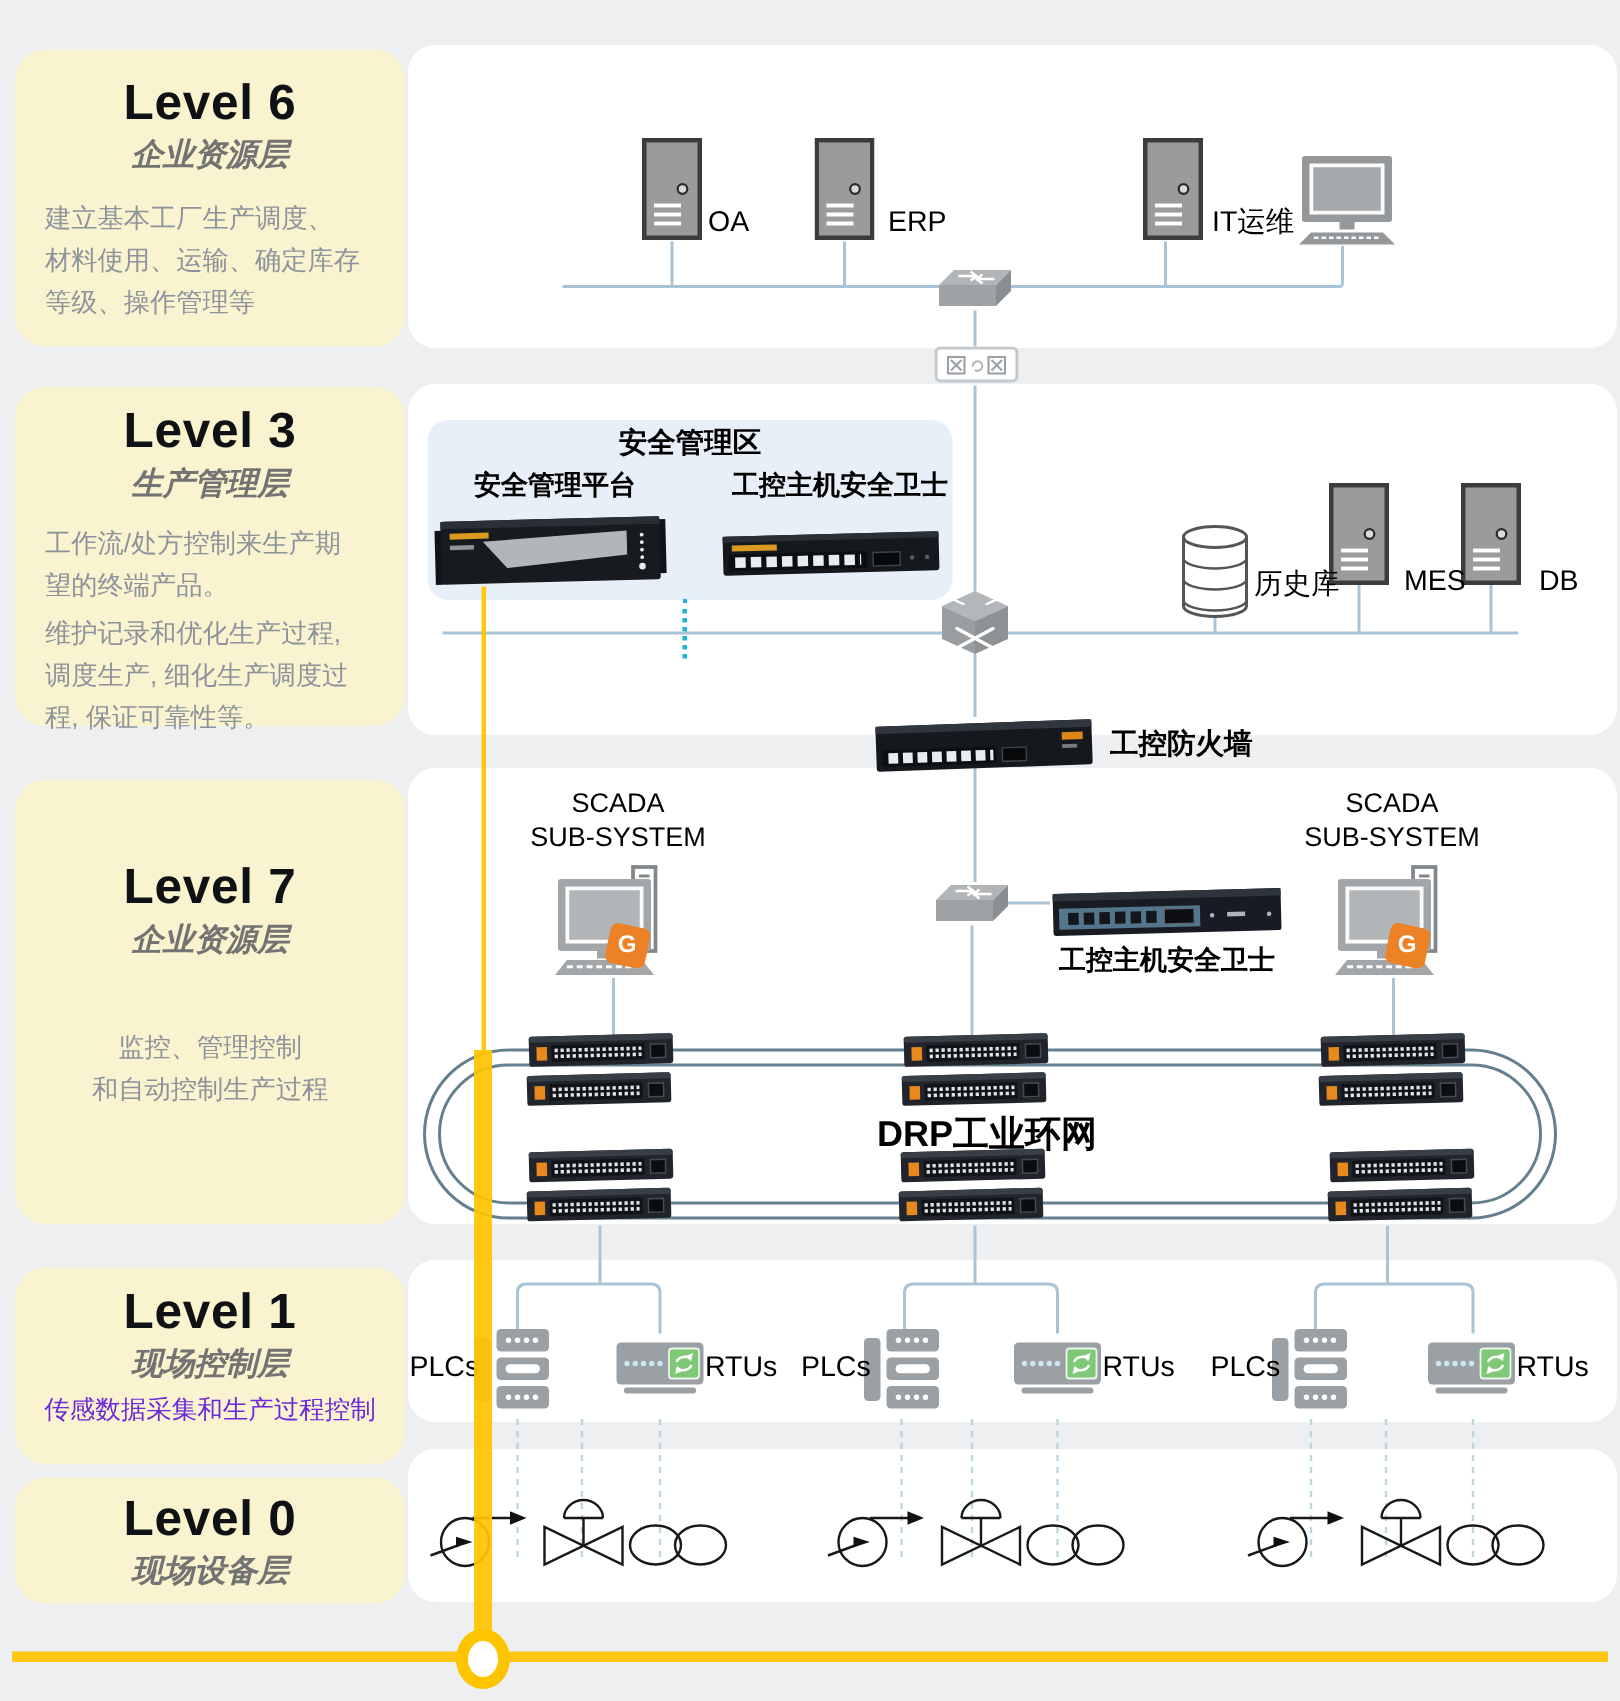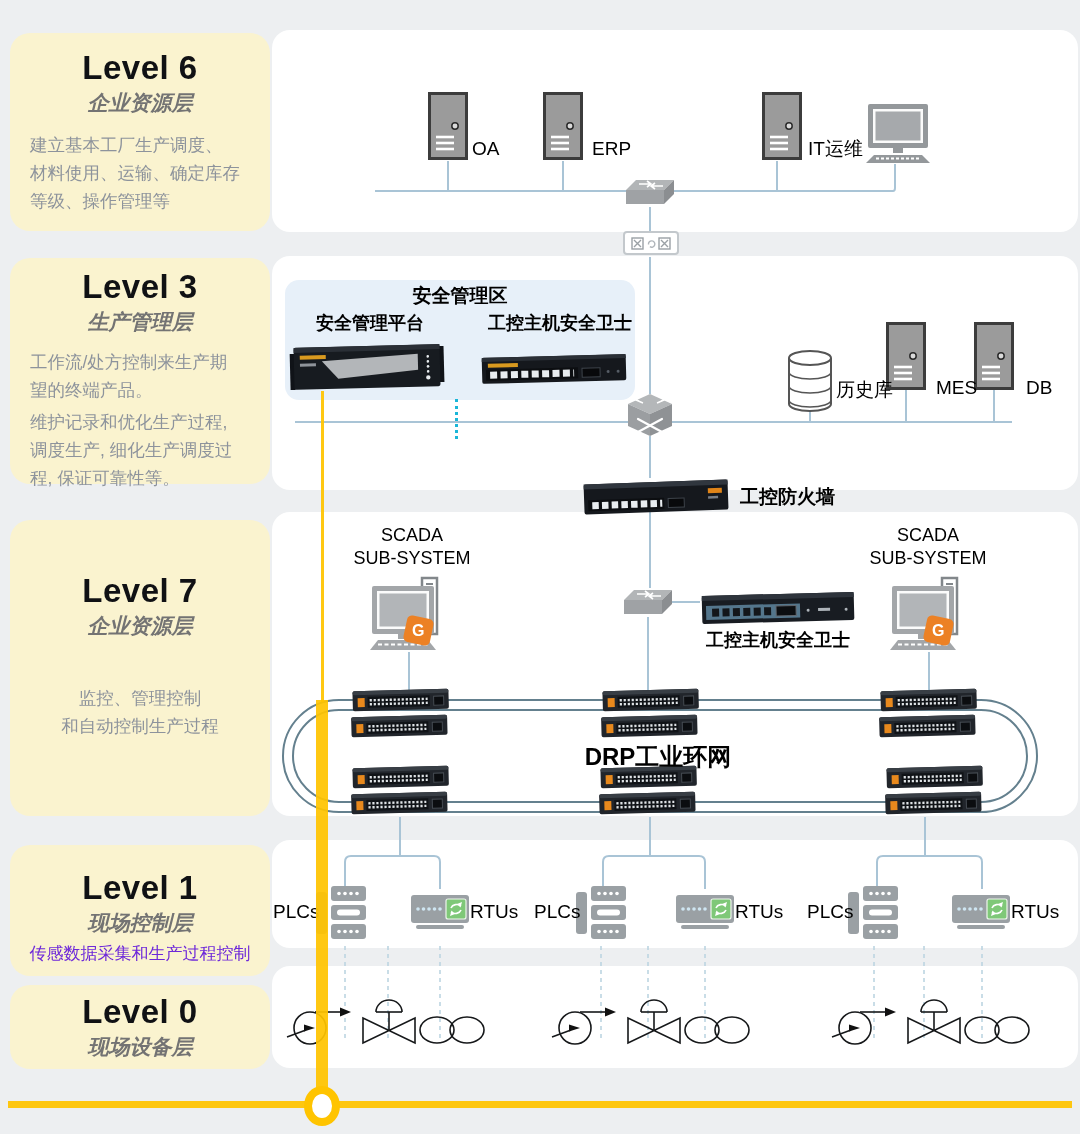--- a/index.html
+++ b/index.html
@@ -245,21 +245,21 @@
     <div class="ldesc left" style="margin-top:4px">维护记录和优化生产过程,
 调度生产, 细化生产调度过
 程, 保证可靠性等。</div>
   </div>
   <div class="lbox" style="top:520px;height:296px;padding-top:52px">
     <div class="ltitle">Level 7</div>
     <div class="lsub">企业资源层</div>
     <div class="ldesc" style="margin-top:44px">监控、管理控制
 和自动控制生产过程</div>
   </div>
-  <div class="lbox" style="top:845px;height:131px;padding-top:24px">
+  <div class="lbox" style="top:845px;height:131px;padding-top:10px">
     <div class="ltitle">Level 1</div>
     <div class="lsub">现场控制层</div>
     <div class="ldesc" style="margin-top:3px;font-size:17px;color:#6d28d9">传感数据采集和生产过程控制</div>
   </div>
   <div class="lbox" style="top:985px;height:84px;padding-top:8px">
     <div class="ltitle">Level 0</div>
     <div class="lsub">现场设备层</div>
   </div>
 
   <div class="zone"></div>

